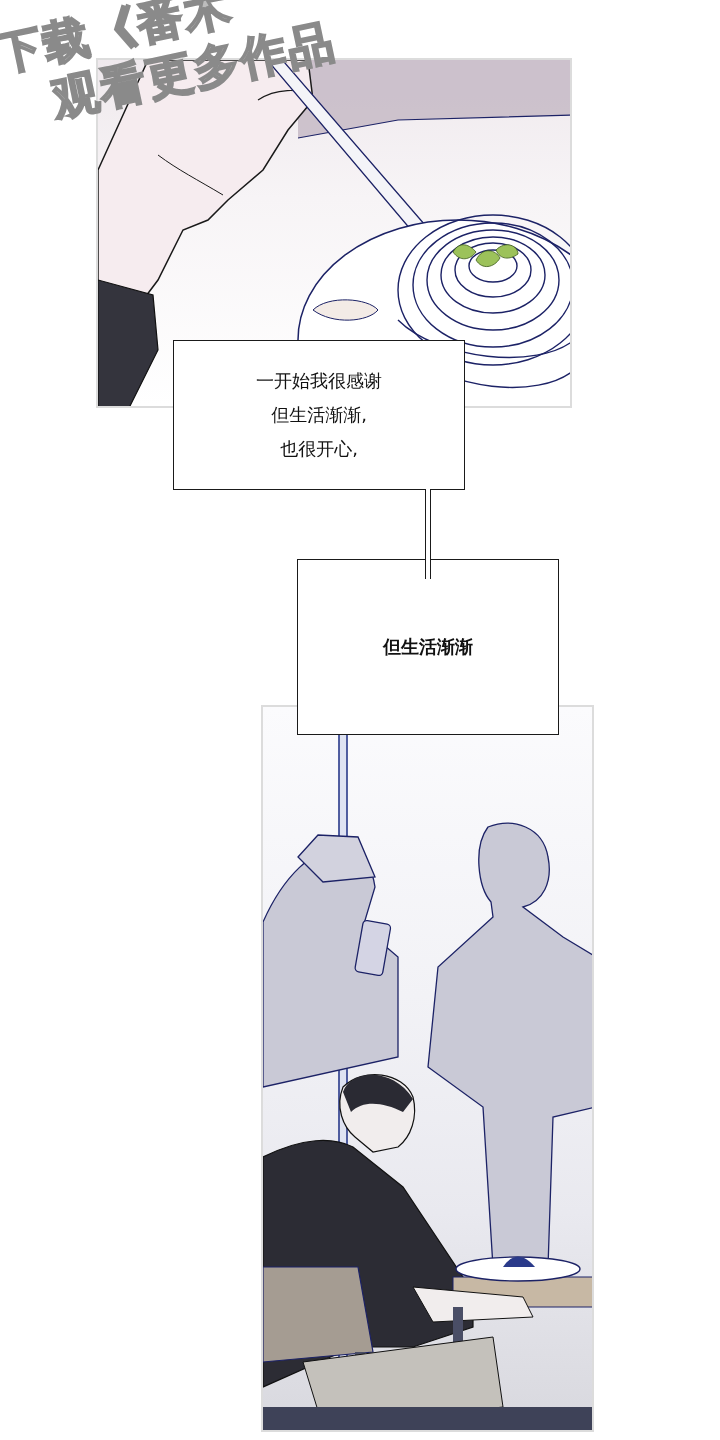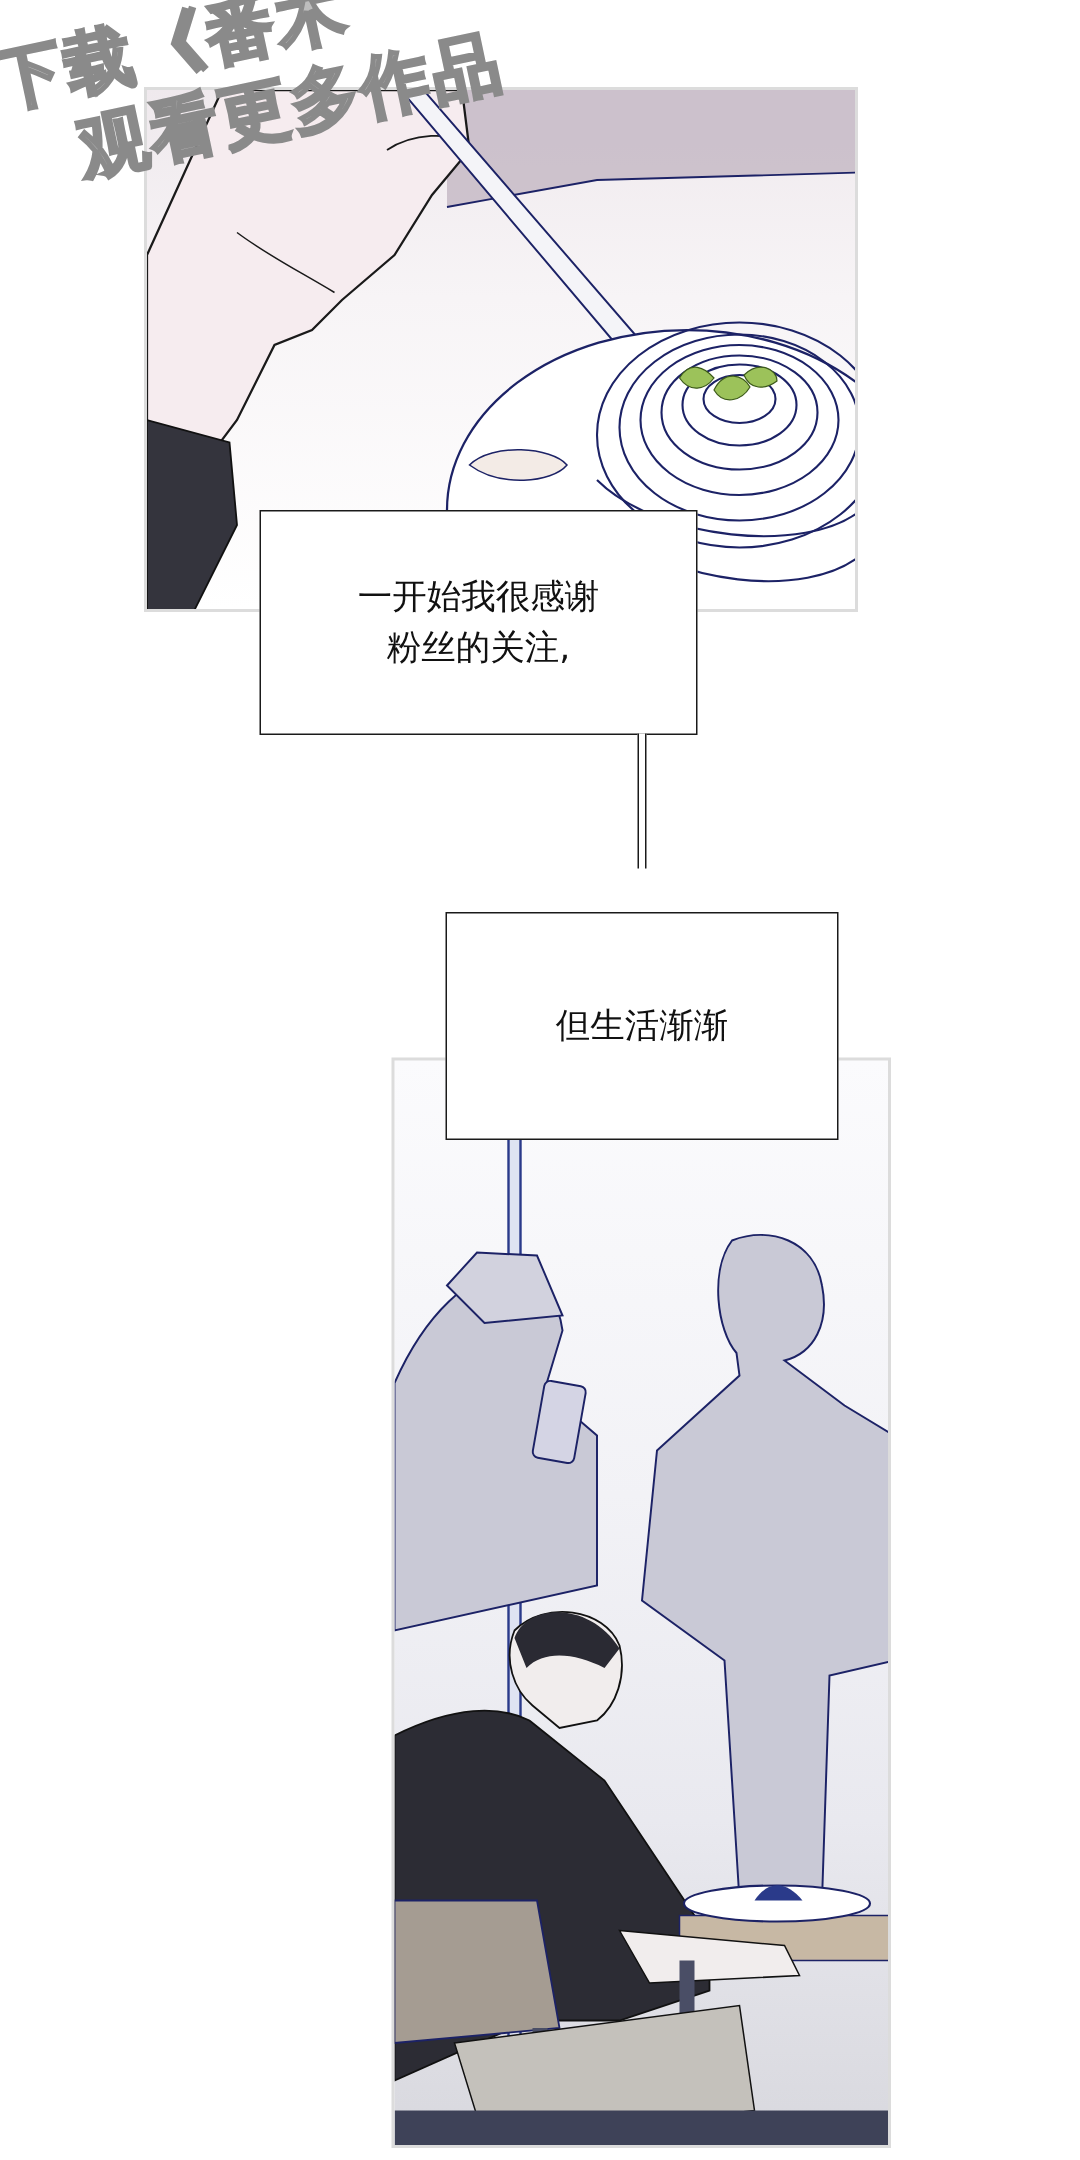--- a/index.html
+++ b/index.html
@@ -12,25 +12,25 @@
     position: absolute; box-sizing: border-box;
     border: 2px solid #dcdcdc; overflow: hidden;
   }
   #panel1 { left: 96px; top: 58px; width: 476px; height: 350px;
     background: linear-gradient(180deg, #efe9ed 0%, #f7f4f6 40%, #ffffff 100%); }
   #panel2 { left: 261px; top: 705px; width: 333px; height: 727px;
     background: linear-gradient(180deg, #fbfbfd 0%, #f2f2f6 40%, #e9e9ef 70%, #d8d8de 100%); }
   .bubble {
     position: absolute; box-sizing: border-box; background: #fff;
     border: 1.5px solid #1a1a1a; display: flex; align-items: center; justify-content: center;
-    text-align: center; color: #111; font-size: 23px; line-height: 34px; z-index: 5;
+    text-align: center; color: #111; font-size: 18px; line-height: 34px; z-index: 5;
   }
   .bubble .line { display: block; white-space: nowrap; }
   #bubble1 { left: 173px; top: 340px; width: 292px; height: 150px; }
-  #bubble2 { left: 297px; top: 608px; width: 262px; height: 152px; }
+  #bubble2 { left: 297px; top: 559px; width: 262px; height: 176px; font-weight: bold; }
   .connector {
     position: absolute; left: 425px; top: 489px; width: 6px; height: 90px;
     border-left: 1.5px solid #1a1a1a; border-right: 1.5px solid #1a1a1a;
     background: #fff; box-sizing: border-box; z-index: 6;
   }
   .watermark {
     position: absolute; z-index: 10; color: #bdbdbd; font-weight: bold;
     font-size: 46px; transform: rotate(-12deg); white-space: nowrap;
     -webkit-text-stroke: 2px #8a8a8a; letter-spacing: 2px;
   }
@@ -112,21 +112,22 @@
     <path d="M40 655 L230 630 L240 700 L60 720 Z" fill="#c4c1bb" stroke="#111" stroke-width="1"></path>
     <rect x="0" y="700" width="333" height="27" fill="#3e4258"></rect>
   </svg>
 </div>
 
 <div class="connector"></div>
 
 <div class="bubble" id="bubble1">
   <div>
     <span class="line">一开始我很感谢</span>
-    <span class="line">粉丝的关注,</span>
+    <span class="line">但生活渐渐,</span>
+    <span class="line">也很开心,</span>
   </div>
 </div>
 
 <div class="bubble" id="bubble2">
   <div>
     <span class="line">但生活渐渐</span>
   </div>
 </div>
 
 </body></html>

